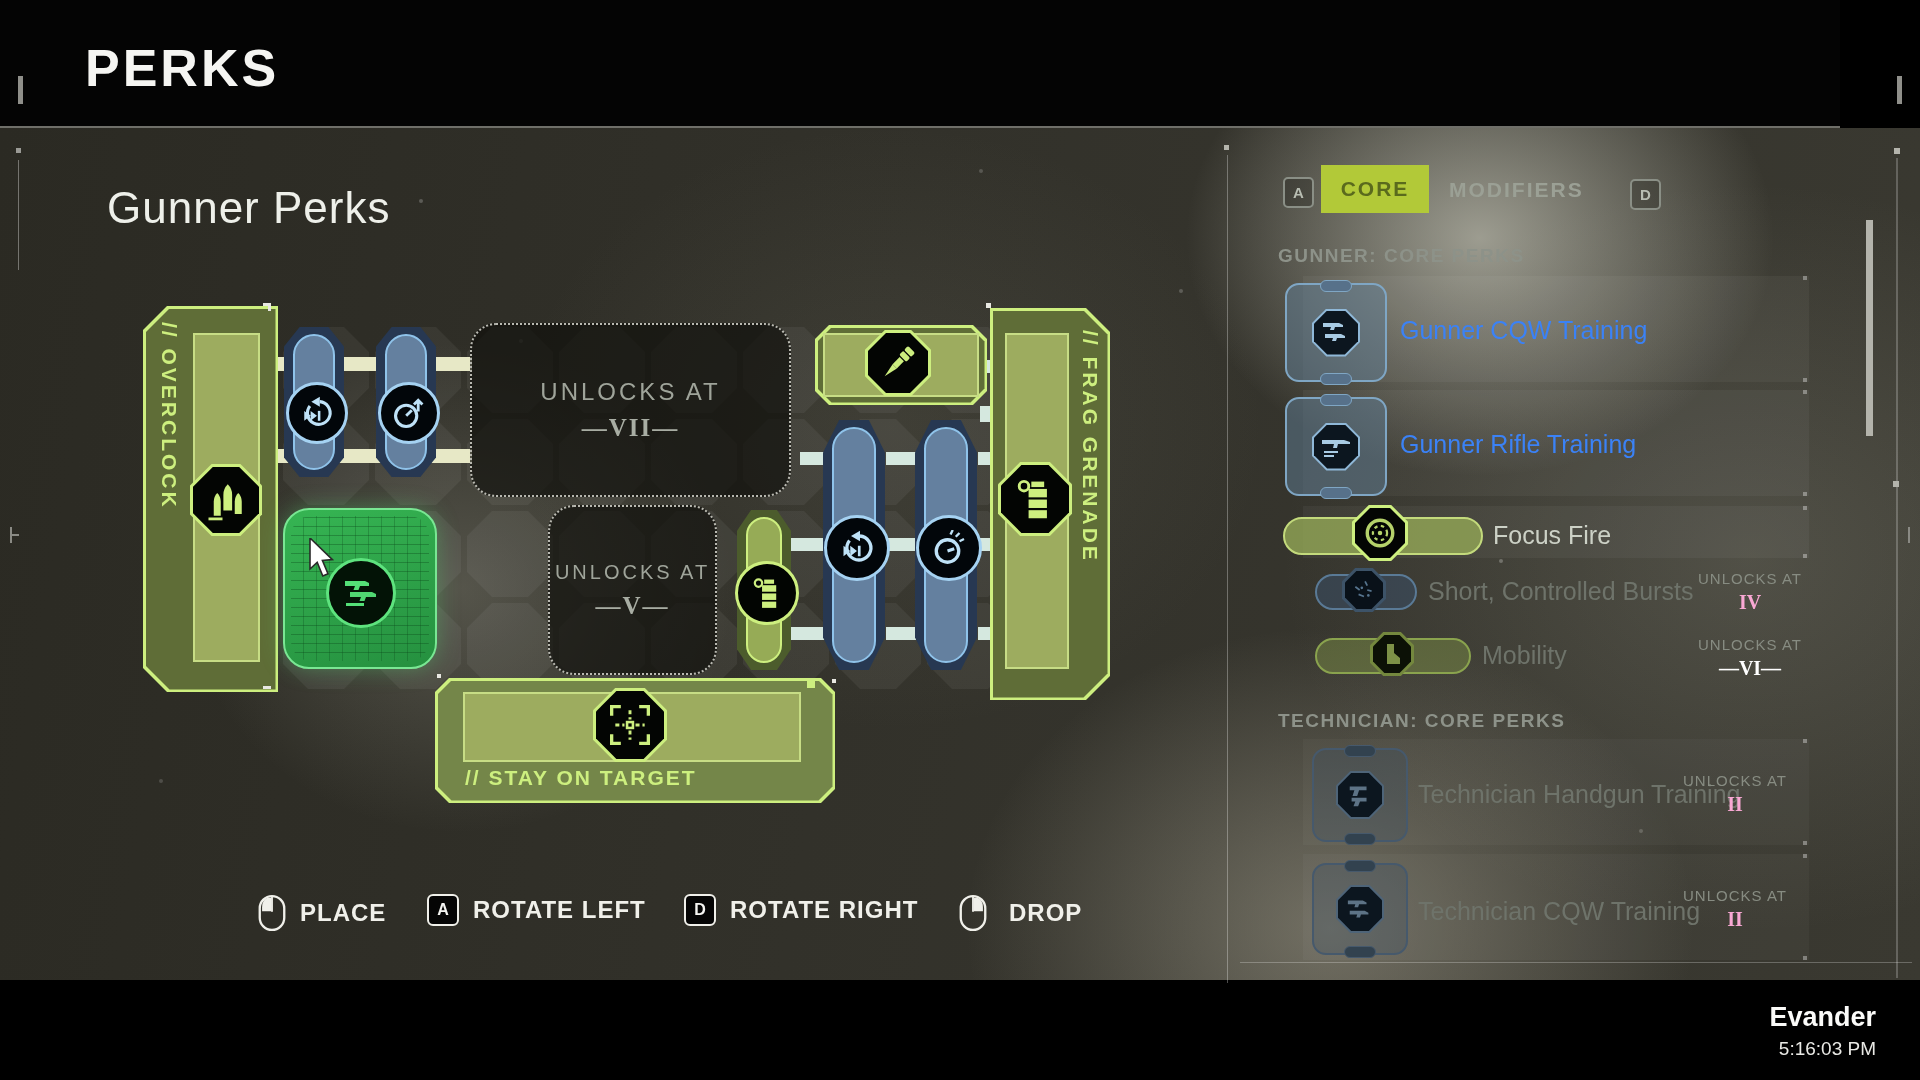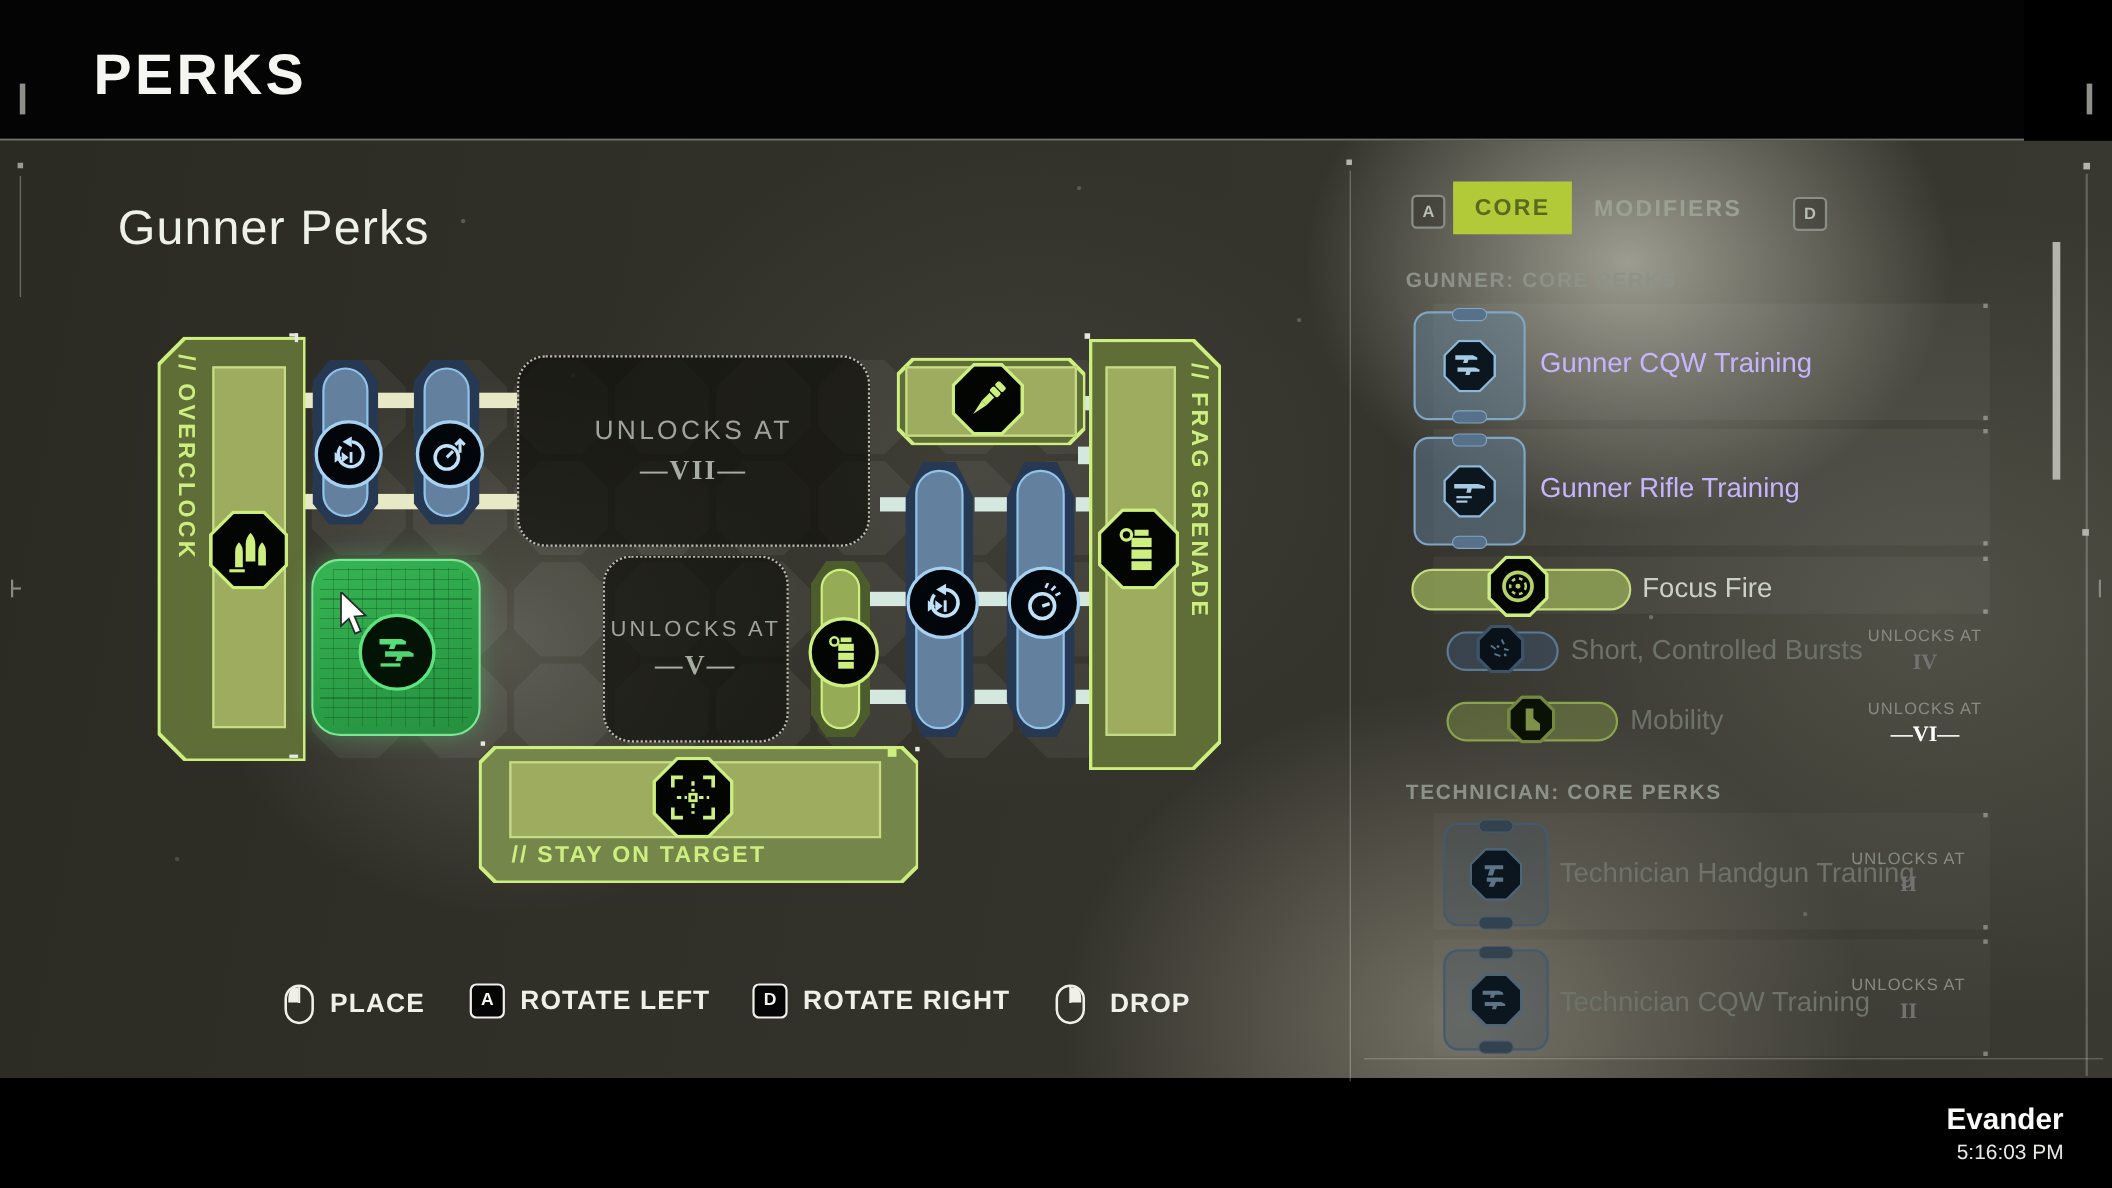--- a/index.html
+++ b/index.html
@@ -102,29 +102,29 @@
     display:flex;align-items:center;justify-content:center;}
   .ptile:before{content:"";position:absolute;top:-5px;left:50%;transform:translateX(-50%);width:30px;height:10px;border-radius:6px;background:#57718a;border:1px solid #7fa6c4;}
   .ptile:after{content:"";position:absolute;bottom:-5px;left:50%;transform:translateX(-50%);width:30px;height:10px;border-radius:6px;background:#57718a;border:1px solid #7fa6c4;}
   .ptile .poct{width:48px;height:48px;background:#8fb8d8;clip-path:polygon(30% 0,70% 0,100% 30%,100% 70%,70% 100%,30% 100%,0 70%,0 30%);display:flex;align-items:center;justify-content:center;position:relative;z-index:2;}
   .ptile .poct .in{position:absolute;left:2px;top:2px;right:2px;bottom:2px;background:#0c161f;
     clip-path:polygon(30% 0,70% 0,100% 30%,100% 70%,70% 100%,30% 100%,0 70%,0 30%);display:flex;align-items:center;justify-content:center;color:#a8cbe4;}
   .ptile.dim{border-color:#46596c;background:rgba(60,80,100,.30);}
   .ptile.dim:before,.ptile.dim:after{background:#32424f;border-color:#46596c;}
   .ptile.dim .poct{background:#4e6478;}
   .ptile.dim .poct .in{color:#5d7386;}
-  .rowlabel{font-size:25px;color:#c4b5fd;}
+  .rowlabel{font-size:25px;color:#3b82f6;}
   .rowlabel.dim{color:#6e736a;}
   .pill{border-radius:999px;z-index:3;}
   .pill.big{border:2px solid #c3da7c;background:rgba(148,168,86,.80);}
   .pill.small-blue{border:2px solid #5a7a96;background:rgba(58,78,102,.55);}
   .pill.small-green{border:2px solid #8aa34e;background:rgba(128,148,70,.45);}
   .unlockat{position:absolute;text-align:center;color:#878c82;font-size:15px;letter-spacing:1px;}
   .unlocknum{position:absolute;text-align:center;font-family:"Liberation Serif",serif;font-weight:bold;font-size:20px;}
-  .gold{color:#737373;} .graynum{color:#ffffff;}
+  .gold{color:#f9a8d4;} .graynum{color:#ffffff;}
 
   
   .hint-label{color:#f0f0ea;font-size:24px;font-weight:bold;letter-spacing:1px;}
   .hintkey{width:28px;height:28px;border:2px solid #f0f0ea;border-radius:6px;background:#050505;color:#f5f5f2;
     display:flex;align-items:center;justify-content:center;font-size:16px;font-weight:bold;}
   #btm{left:0;top:980px;width:1920px;height:100px;background:#060606;}
   .bar-label{color:#70706b;font-size:19px;font-weight:bold;letter-spacing:1px;}
   .barkey{width:25px;height:25px;border:2px solid #5f5f5a;border-radius:5px;color:#8a8a85;
     display:flex;align-items:center;justify-content:center;font-size:14px;font-weight:bold;}
   #player-name{right:44px;top:1002px;font-size:27px;font-weight:bold;color:#fbfbf9;text-align:right;}

